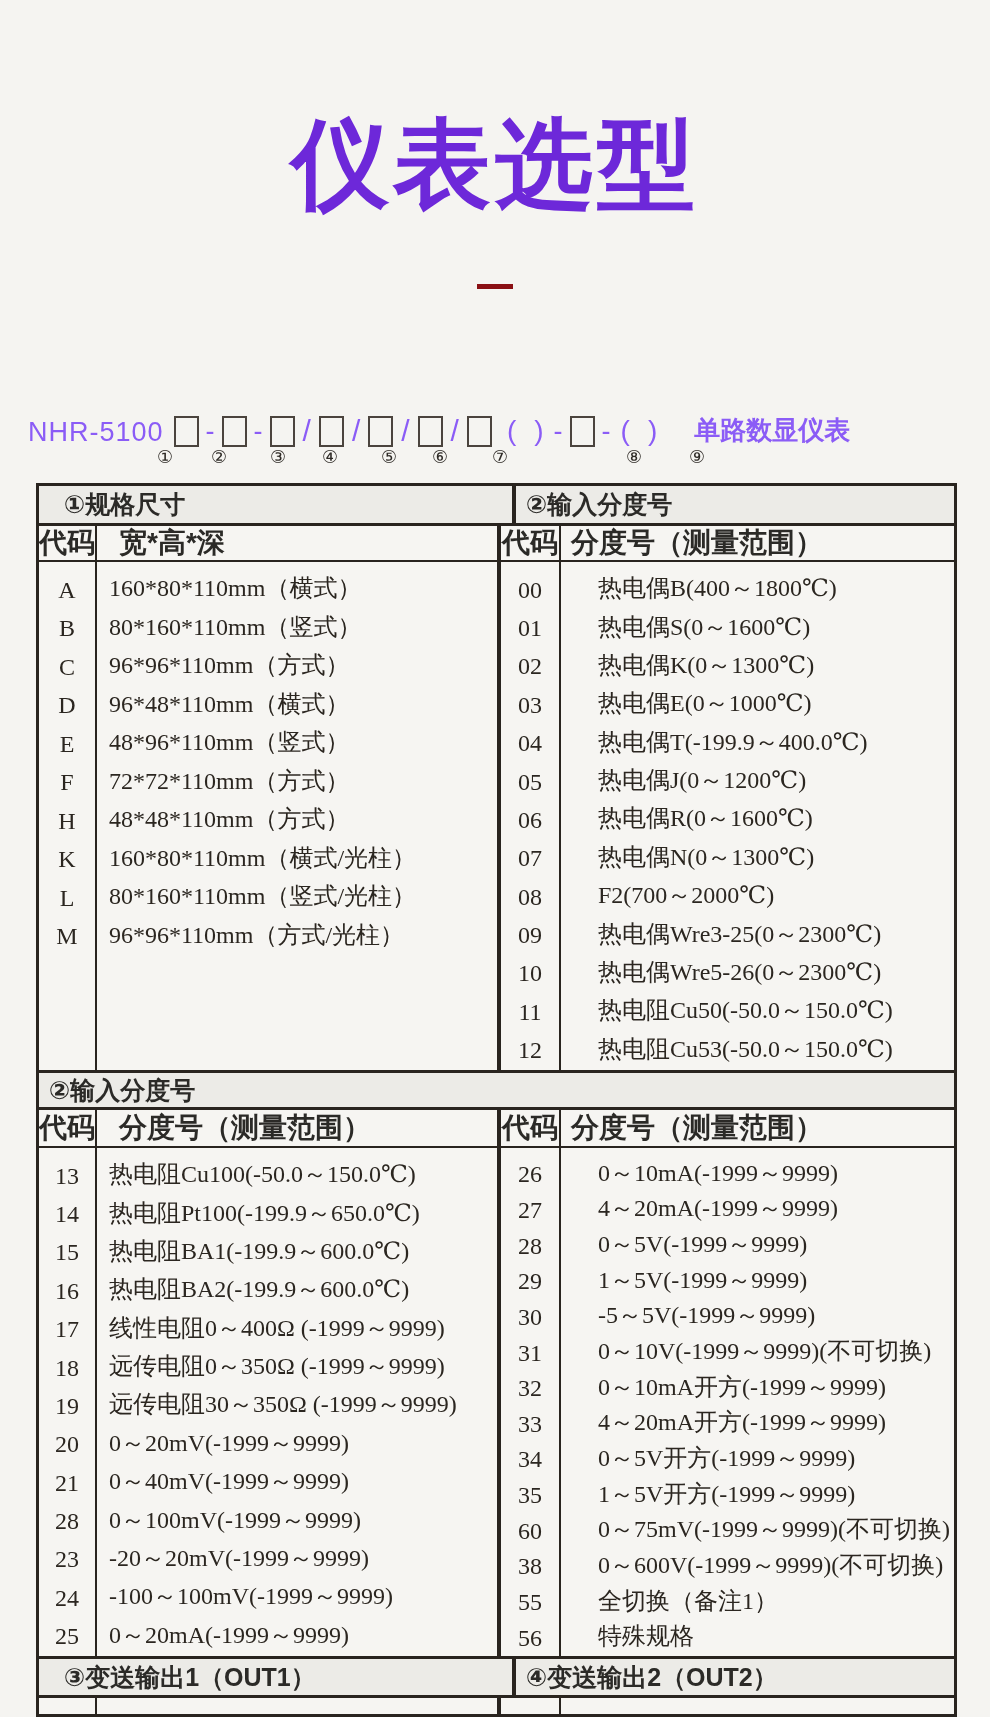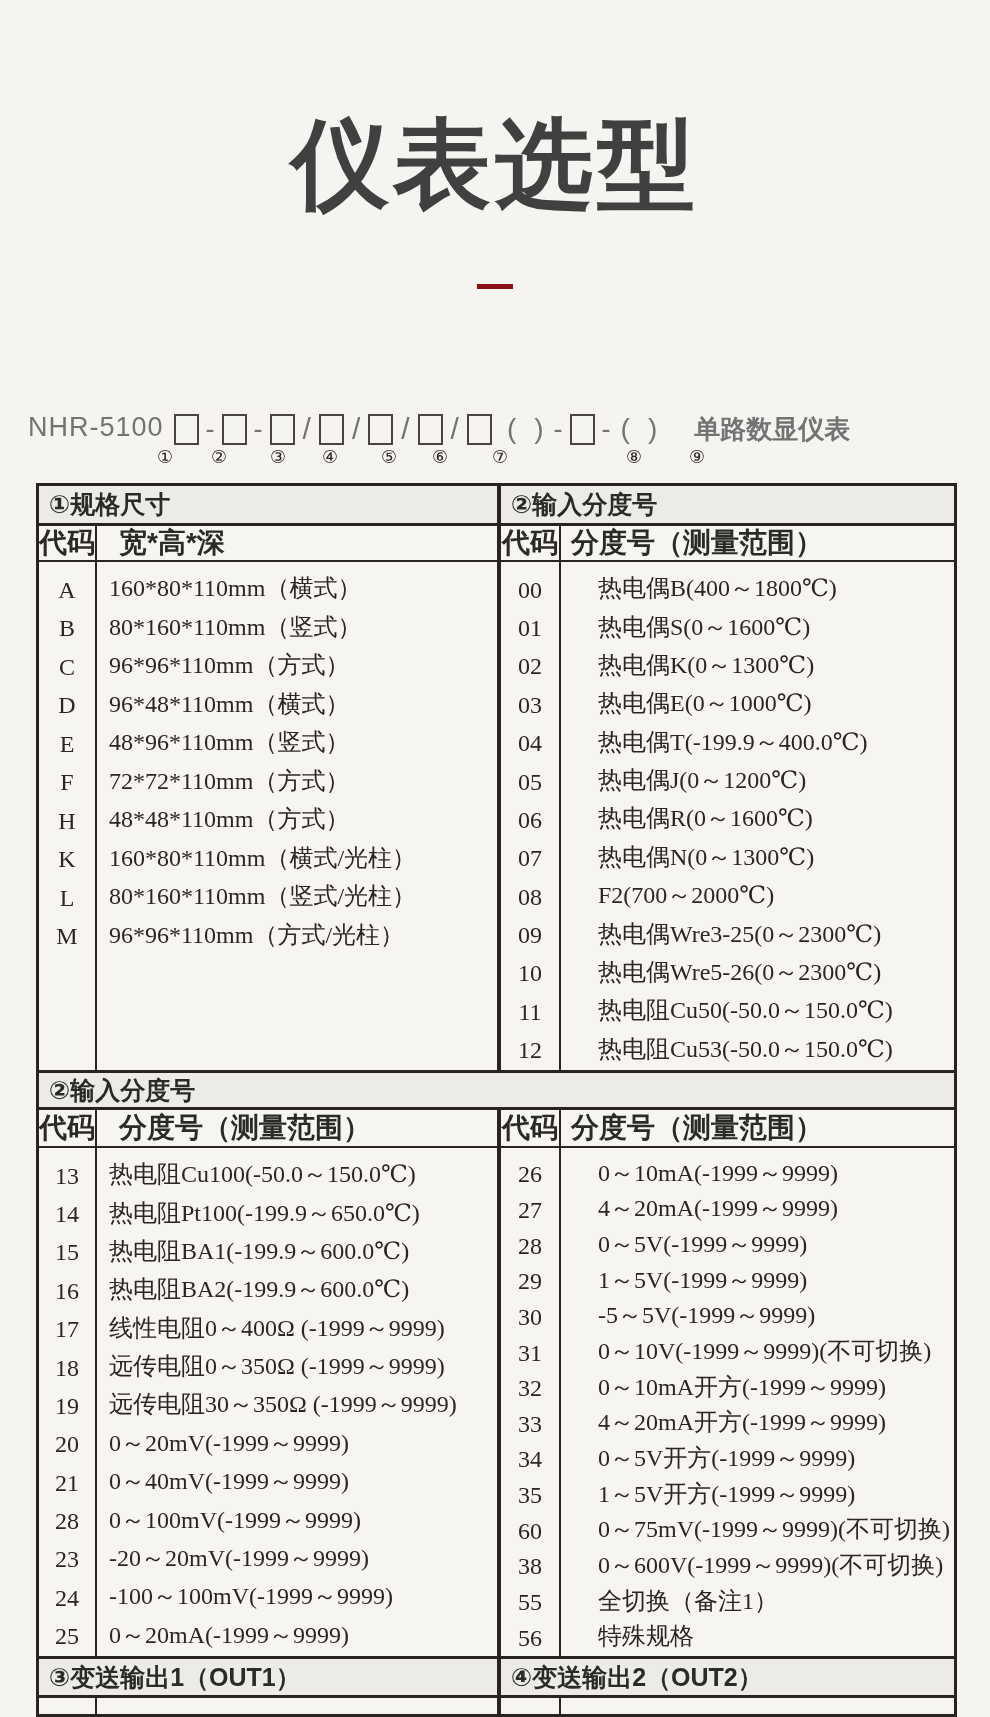--- a/index.html
+++ b/index.html
@@ -5,31 +5,31 @@
   html,body{margin:0;padding:0;}
   body{
     width:990px;height:1717px;position:relative;overflow:hidden;
     background:#f5f4f1;color:#2b2a27;
     font-family:"Liberation Sans","DejaVu Sans",sans-serif;
   }
   
   .page-title{
     position:absolute;top:100px;left:0;width:100%;
     text-align:center;font-size:98px;font-weight:900;letter-spacing:4px;
-    color:#404040;
+    color:#6d28d9;
   }
   .title-dash{
     position:absolute;top:284px;left:50%;transform:translateX(-50%);
     width:36px;height:5px;background:#8a1014;
   }
   
   .model-line{
     position:absolute;left:28px;top:412px;height:36px;
-    display:flex;align-items:flex-start;white-space:nowrap;
-    font-size:27px;color:#737373;
+    display:flex;align-items:flex-end;white-space:nowrap;
+    font-size:27px;color:#8b5cf6;
   }
   .model-prefix{letter-spacing:1px;margin-right:4px;}
   .mbox{
     display:inline-block;width:25px;height:31px;box-sizing:border-box;
     border:2px solid #4b443e;margin:0 6px;background:transparent;
   }
   .msep{margin:0 1px;}
   .msep.slash{font-size:30px;margin:0 2px;}
   .msep.paren{margin:0 9px;font-size:28px;}
   .model-label{margin-left:28px;font-size:26px;font-weight:600;}
@@ -44,21 +44,21 @@
     box-sizing:border-box;border:3px solid #29241f;background:#f6f5f2;
   }
   .sec-header{
     display:flex;height:40px;box-sizing:border-box;
     background:#ecebe7;border-bottom:3px solid #29241f;
     font-weight:700;font-size:25px;align-items:stretch;
   }
   .sec-header.bordered-top{border-top:3px solid #29241f;}
   .sec-header .half-l{
     width:462px;box-sizing:border-box;border-right:4px solid #29241f;
-    display:flex;align-items:center;padding-left:10px;
+    display:flex;align-items:center;padding-left:10px;margin-left:15px;
   }
   .sec-header .half-r{flex:1;display:flex;align-items:center;padding-left:10px;}
   .sec-header.full{padding-left:10px;display:flex;align-items:center;}
   .cols-row{
     display:flex;height:36px;box-sizing:border-box;border-bottom:2px solid #29241f;
     font-weight:700;font-size:28px;
   }
   .cols-row .c-code-l{width:58px;box-sizing:border-box;border-right:2px solid #29241f;display:flex;align-items:center;justify-content:center;}
   .cols-row .c-desc-l{width:404px;box-sizing:border-box;border-right:4px solid #29241f;display:flex;align-items:center;padding-left:22px;}
   .cols-row .c-code-r{width:60px;box-sizing:border-box;border-right:2px solid #29241f;display:flex;align-items:center;justify-content:center;}

